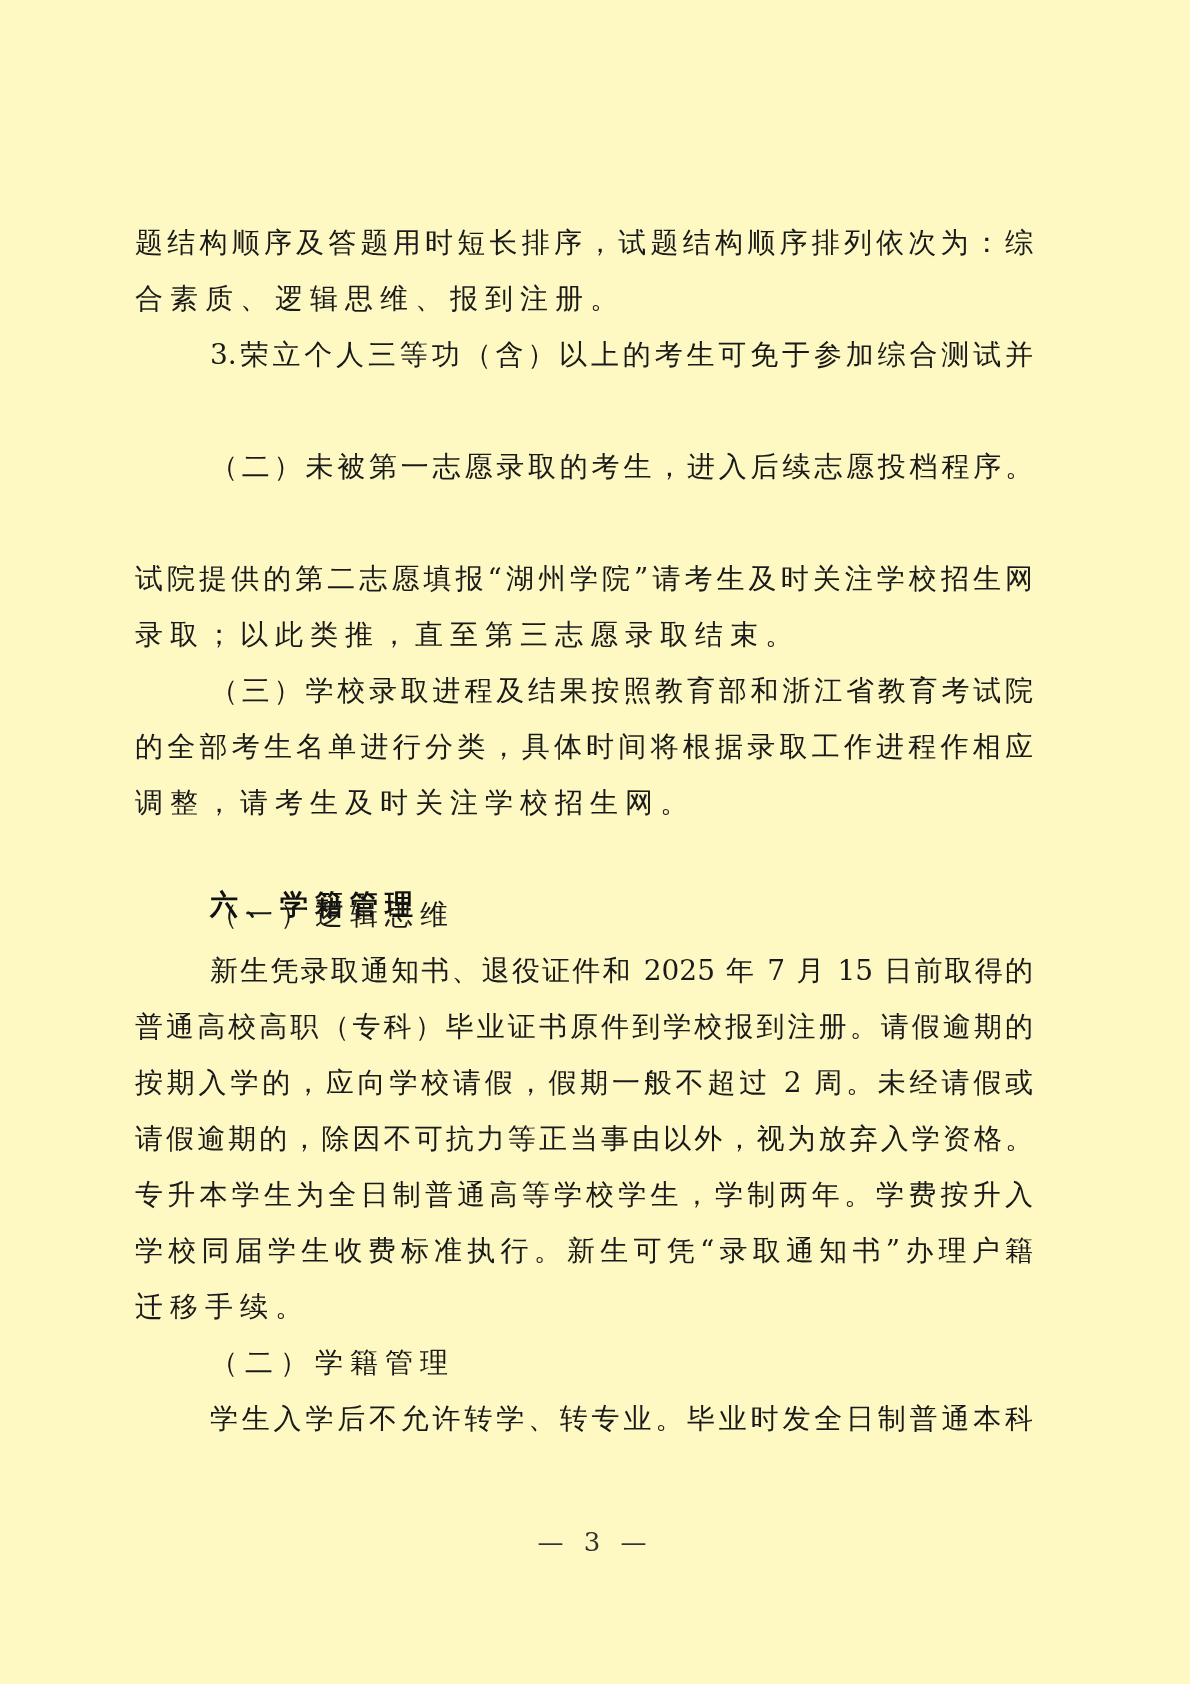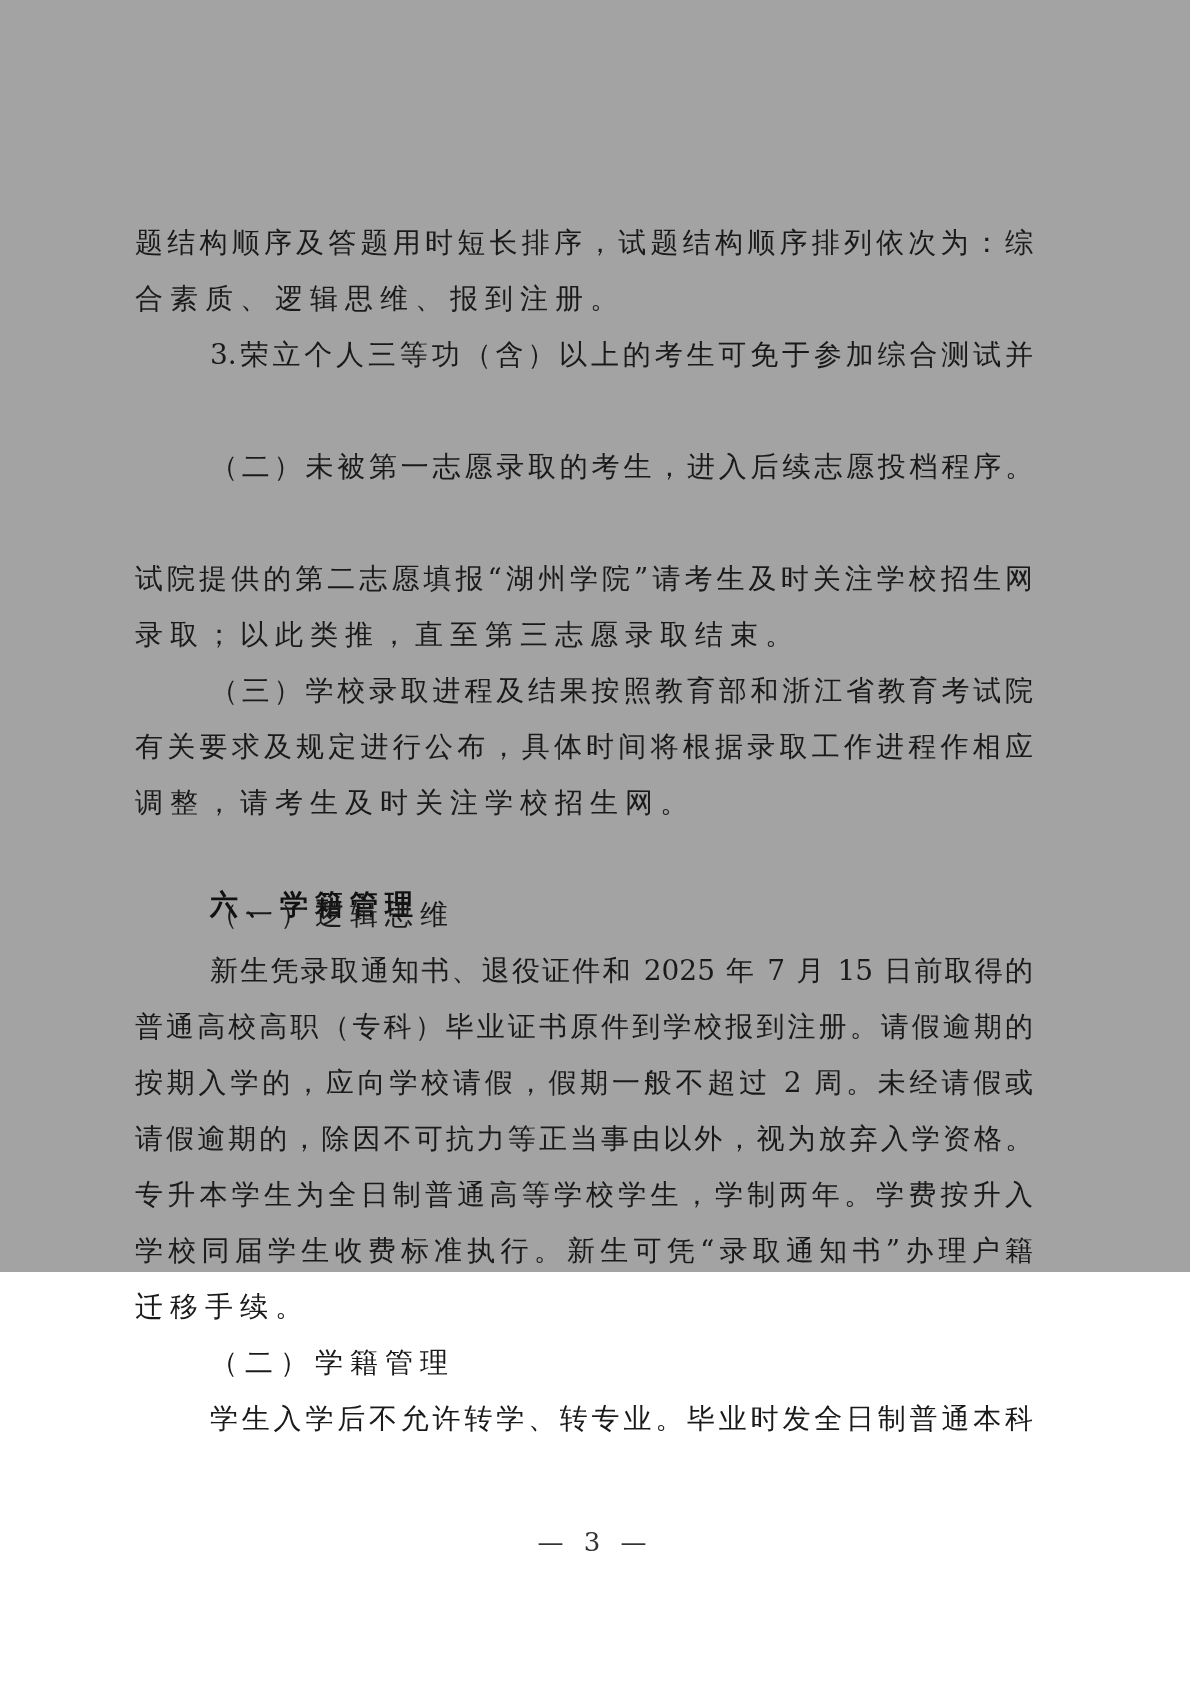--- a/index.html
+++ b/index.html
@@ -12,22 +12,22 @@
       height: 1684px;
       position: relative;
       overflow: hidden;
       font-family: "DejaVu Serif", "Liberation Serif", serif;
       color: #1a1a1a;
     }
     .page {
       position: absolute;
       left: 0; top: 0;
       width: 1190px;
-      height: 1272px;
-      background: #a3a3a3;
+      height: 1684px;
+      background: #fef9c3;
     }
     .line {
       position: absolute;
       left: 135px;
       width: 898px;
       height: 40px;
       line-height: 40px;
       font-size: 28px;
       white-space: nowrap;
       text-align: justify;
@@ -65,21 +65,21 @@
 <body>
 
 <div class="page">
   <div class="line" style="top:223px">题结构顺序及答题用时短长排序，试题结构顺序排列依次为：综</div>
   <div class="line short" style="top:279px">合素质、逻辑思维、报到注册。</div>
   <div class="line indent" style="top:335px">3.荣立个人三等功（含）以上的考生可免于参加综合测试并</div>
   <div class="line indent" style="top:447px">（二）未被第一志愿录取的考生，进入后续志愿投档程序。</div>
   <div class="line" style="top:559px">试院提供的第二志愿填报“湖州学院”请考生及时关注学校招生网</div>
   <div class="line short" style="top:615px">录取；以此类推，直至第三志愿录取结束。</div>
   <div class="line indent" style="top:671px">（三）学校录取进程及结果按照教育部和浙江省教育考试院</div>
-  <div class="line" style="top:727px">有关要求及规定进行公布，具体时间将根据录取工作进程作相应</div>
+  <div class="line" style="top:727px">的全部考生名单进行分类，具体时间将根据录取工作进程作相应</div>
   <div class="line short" style="top:783px">调整，请考生及时关注学校招生网。</div>
   <div class="line indent short heading" style="top:885px">六、学籍管理</div>
   <div class="line indent short" style="top:895px">（一）逻辑思维</div>
   <div class="line indent" style="top:951px">新生凭录取通知书、退役证件和 2025 年 7 月 15 日前取得的</div>
   <div class="line" style="top:1007px">普通高校高职（专科）毕业证书原件到学校报到注册。请假逾期的</div>
   <div class="line" style="top:1063px">按期入学的，应向学校请假，假期一般不超过 2 周。未经请假或</div>
   <div class="line" style="top:1119px">请假逾期的，除因不可抗力等正当事由以外，视为放弃入学资格。</div>
   <div class="line" style="top:1175px">专升本学生为全日制普通高等学校学生，学制两年。学费按升入</div>
   <div class="line" style="top:1231px">学校同届学生收费标准执行。新生可凭“录取通知书”办理户籍</div>
   <div class="line short" style="top:1287px">迁移手续。</div>

